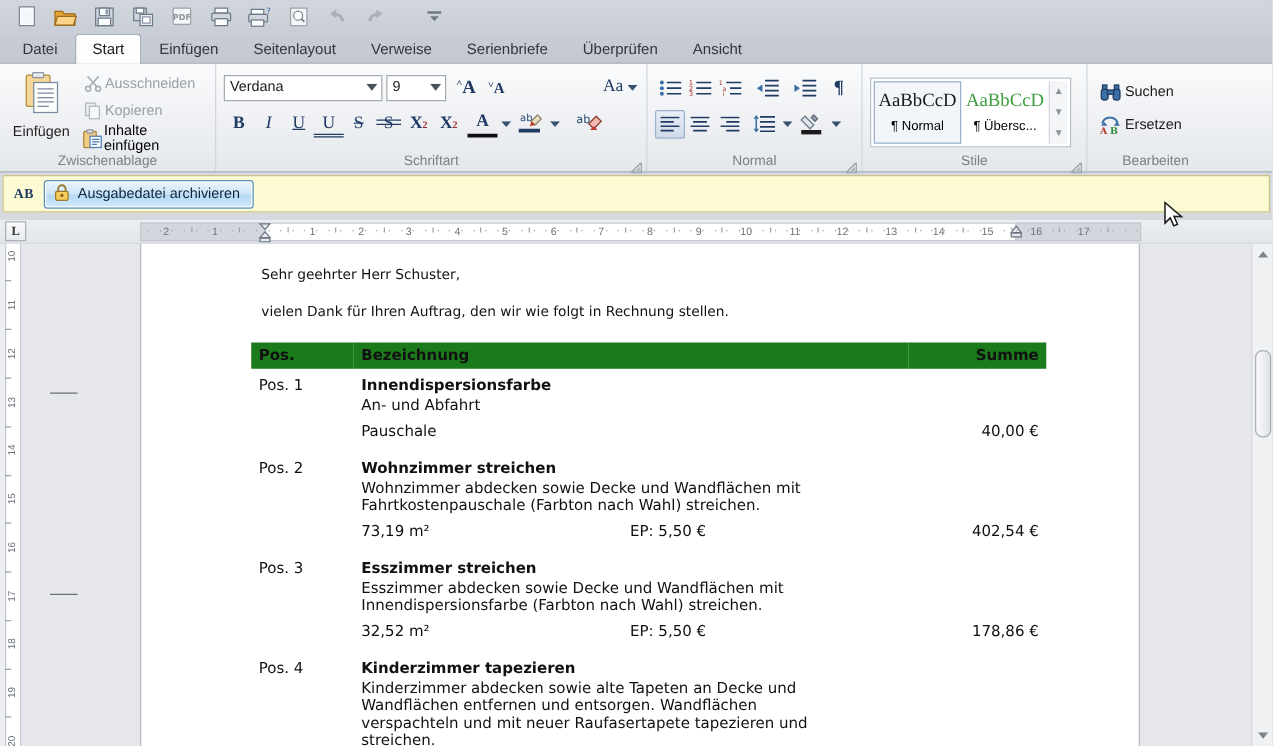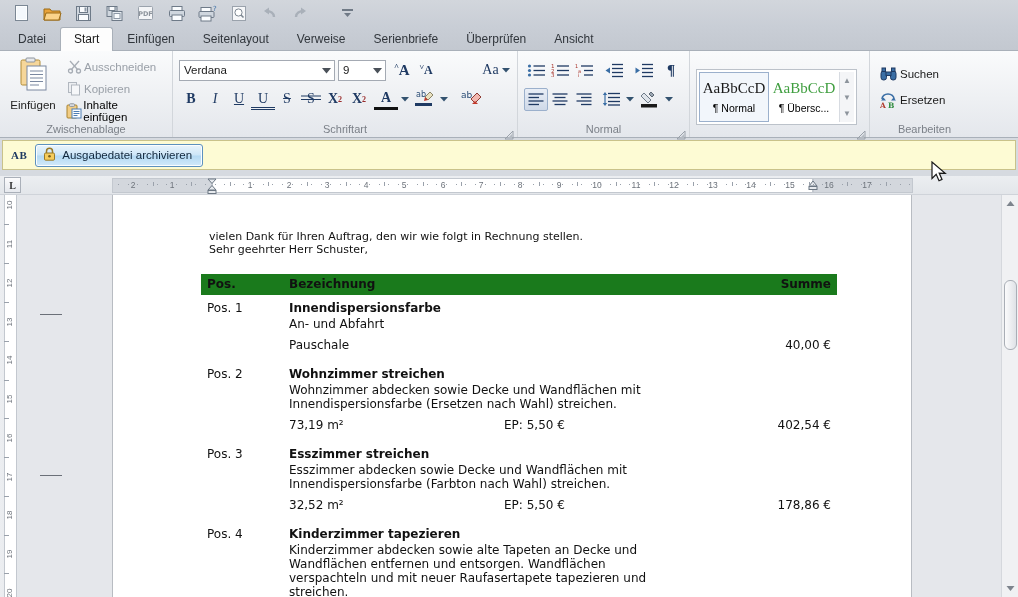--- a/index.html
+++ b/index.html
@@ -417,21 +417,21 @@
             <span>Inhalte einfügen</span>
           </div>
         </div>
       </div>
       <div class="rgroup-title">Zwischenablage</div>
     </div>
 
     <div class="rgroup" style="width:345px">
       <div class="rgroup-body" style="flex-direction:column;padding-top:3px">
         <div class="frow">
-          <div class="combo" style="width:156px">
+          <div class="combo" style="width:127px">
             <span>Verdana</span>
             <span class="arrow">
               <svg width="9" height="6" viewBox="0 0 9 6">
                   <path d="M0 0h9L4.5 5.5z" fill="#4a5159"></path>
                 </svg>
             </span>
           </div>
           <div class="combo" style="width:48px;margin-left:3px">
             <span>9</span>
             <span class="arrow">
@@ -686,20 +686,21 @@
             <span class="gal-sample" style="color:#3f9e3f">AaBbCcD</span>
             <span class="gal-name">¶ Übersc...</span>
           </div>
           <div class="gal-scroll">
             <div>▲</div>
             <div>▼</div>
             <div>▼</div>
           </div>
         </div>
       </div>
+      <div class="rgroup-title">Stile</div>
       <div class="rgroup-launcher">
         <svg width="9" height="9" viewBox="0 0 9 9">
             <path d="M0 8h8V0z" fill="none" stroke="#99a0a9"></path>
             <path d="M2 8h5V3z" fill="#b5bbc3"></path>
           </svg>
       </div>
     </div>
 
     <div class="rgroup" style="width:110px">
       <div class="rgroup-body" style="flex-direction:column;padding-top:6px">
@@ -918,22 +919,22 @@
       <div class="vtick" style="top:262px"></div>
         <div class="vtick" style="top:301px"></div>
       <div class="vtick" style="top:340px"></div>
         <div class="vtick" style="top:378px"></div>
     </div>
 
     <div class="docarea">
       <div class="page">
         <div class="page-inner doc-text">
 
+          <div class="para">Sehr geehrter Herr Schuster,</div>
           <div class="para" style="margin-top:17px">vielen Dank für Ihren Auftrag, den wir wie folgt in Rechnung stellen.</div>
-          <div class="para">Sehr geehrter Herr Schuster,</div>
 
           <table class="inv-table" style="margin-top:18px">
             <tbody>
                 <tr class="inv-head">
               <td style="width:82px">Pos.</td>
               <td>Bezeichnung</td>
               <td style="width:110px;text-align:right">Summe</td>
             </tr>
 
             <tr>
@@ -947,21 +948,21 @@
             <tr class="detail-row">
               <td class="c-pos"></td>
               <td class="c-desc">Pauschale</td>
               <td class="c-sum">40,00 €</td>
             </tr>
 
             <tr>
               <td class="c-pos" style="padding-top:13px">Pos. 2</td>
               <td class="c-desc" style="padding-top:13px">
                 <div class="bold">Wohnzimmer streichen</div>
-                <div style="margin-top:2px;max-width:360px">Wohnzimmer abdecken sowie Decke und Wandflächen mit Innendispersionsfarbe (Ersetzen nach Wahl) streichen.</div>
+                <div style="margin-top:2px;max-width:360px">Wohnzimmer abdecken sowie Decke und Wandflächen mit Fahrtkostenpauschale (Farbton nach Wahl) streichen.</div>
               </td>
               <td class="c-sum"></td>
             </tr>
             <tr class="detail-row">
               <td class="c-pos"></td>
               <td class="c-desc">
                 <span style="display:inline-block;width:215px">73,19 m²</span><span>EP: 5,50 €</span>
               </td>
               <td class="c-sum">402,54 €</td>
             </tr>

